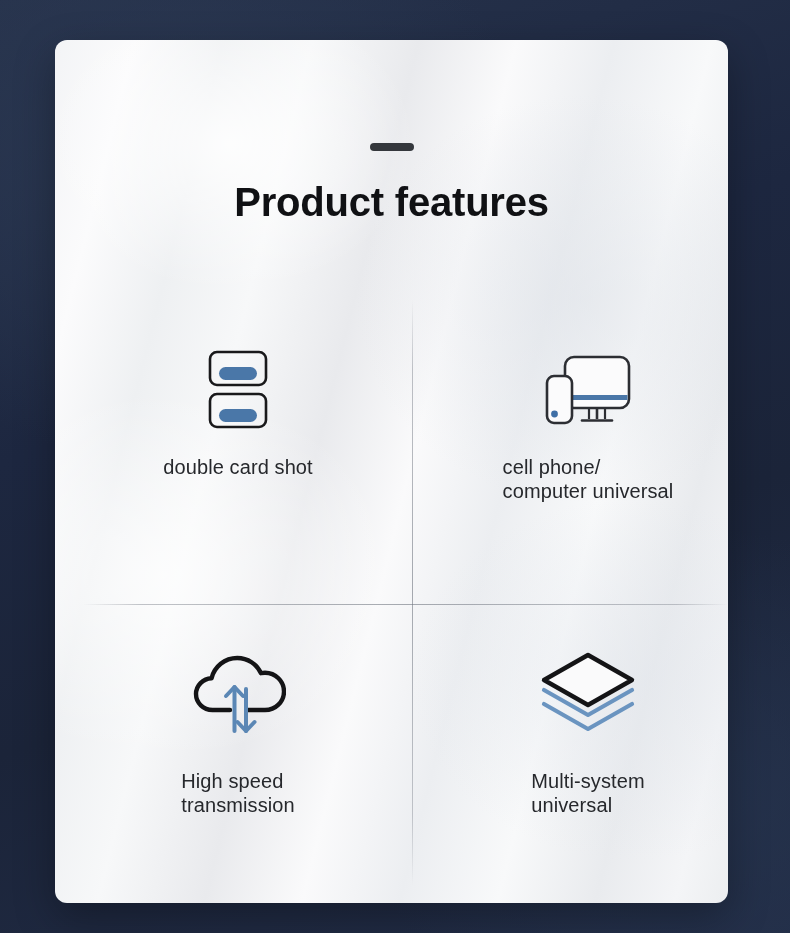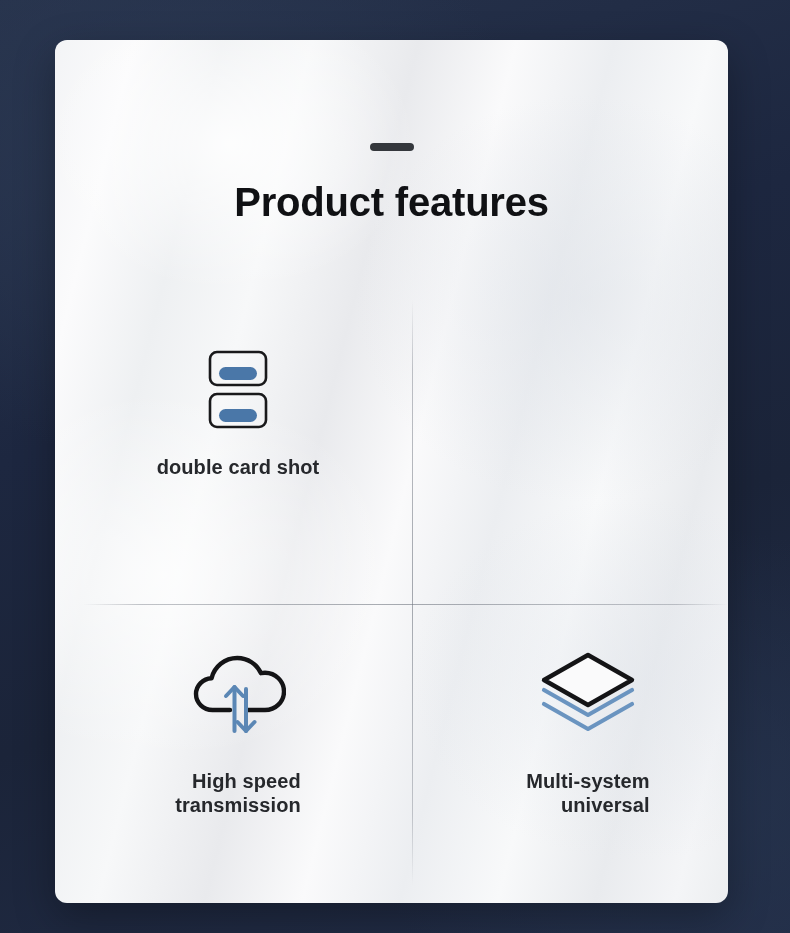--- a/index.html
+++ b/index.html
@@ -147,24 +147,24 @@
     align-items: flex-end;
     justify-content: center;
   }
   .cell-0 .icon-wrap { margin-top: 38px; }
   .cell-1 .icon-wrap { margin-top: 38px; }
   .cell-2 .icon-wrap { margin-top: 28px; }
   .cell-3 .icon-wrap { margin-top: 28px; }
 
   .feature-label {
     margin-top: 22px;
-    text-align: right;
+    text-align: left;
     font-size: 20px;
     line-height: 1.22;
-    font-weight: 700;
+    font-weight: 400;
     color: #26282c;
     letter-spacing: 0.1px;
     white-space: pre-line;
     font-family: "Liberation Sans", sans-serif;
   }
   .cell-2 .feature-label,
   .cell-3 .feature-label { margin-top: 36px; }
 </style>
 </head>
 <body>
@@ -188,20 +188,40 @@
             <svg width="88" height="86" viewBox="0 0 88 86" fill="none">
               <rect x="16" y="5" width="56" height="33" rx="7" stroke="#19191b" stroke-width="2.6" fill="none"></rect>
               <rect x="25" y="20" width="38" height="13" rx="6.5" fill="#4a77a8"></rect>
               <rect x="16" y="47" width="56" height="33" rx="7" stroke="#19191b" stroke-width="2.6" fill="none"></rect>
               <rect x="25" y="62" width="38" height="13" rx="6.5" fill="#4a77a8"></rect>
             </svg>
           </div>
           <div class="feature-label">double card shot</div>
         </div>
 
+        <div class="cell cell-1">
+          <div class="icon-wrap">
+            <svg width="100" height="84" viewBox="0 0 100 84" fill="none">
+
+              <rect x="27" y="8" width="64" height="51" rx="9" stroke="#2c2e33" stroke-width="2.6" fill="#fbfbfc"></rect>
+
+              <path d="M28.5 48.5 H89.5" stroke="#4a77a8" stroke-width="5.2"></path>
+
+              <path d="M59 59 V70" stroke="#2c2e33" stroke-width="2.6"></path>
+              <path d="M44 71.5 H74" stroke="#2c2e33" stroke-width="2.6" stroke-linecap="round"></path>
+              <path d="M51 59 V70" stroke="#2c2e33" stroke-width="2.2"></path>
+              <path d="M67 59 V70" stroke="#2c2e33" stroke-width="2.2"></path>
+
+              <rect x="9" y="27" width="25" height="47" rx="7" stroke="#2c2e33" stroke-width="2.6" fill="#fbfbfc"></rect>
+              <circle cx="16.5" cy="65" r="3.4" fill="#3f6fa6"></circle>
+            </svg>
+          </div>
+          <div class="feature-label">cell phone/
+computer universal</div>
+        </div>
 
         <div class="cell cell-2">
           <div class="icon-wrap">
             <svg width="96" height="84" viewBox="0 0 96 84" fill="none">
 
               <path d="M40 61 H22.5 C13.4 61 6 53.9 6 45.1 C6 36.6 12.9 29.6 21.6 29.2
                        C24.3 17.8 34.7 9 47.2 9 C57.8 9 67 15.2 70.9 24.2
                        C72.2 23.9 73.6 23.8 75 23.8 C85.5 23.8 94 32.1 94 42.4
                        C94 52.7 85.5 61 75 61 H58" stroke="#141416" stroke-width="4.4" fill="none" stroke-linecap="round" stroke-linejoin="round"></path>
 

